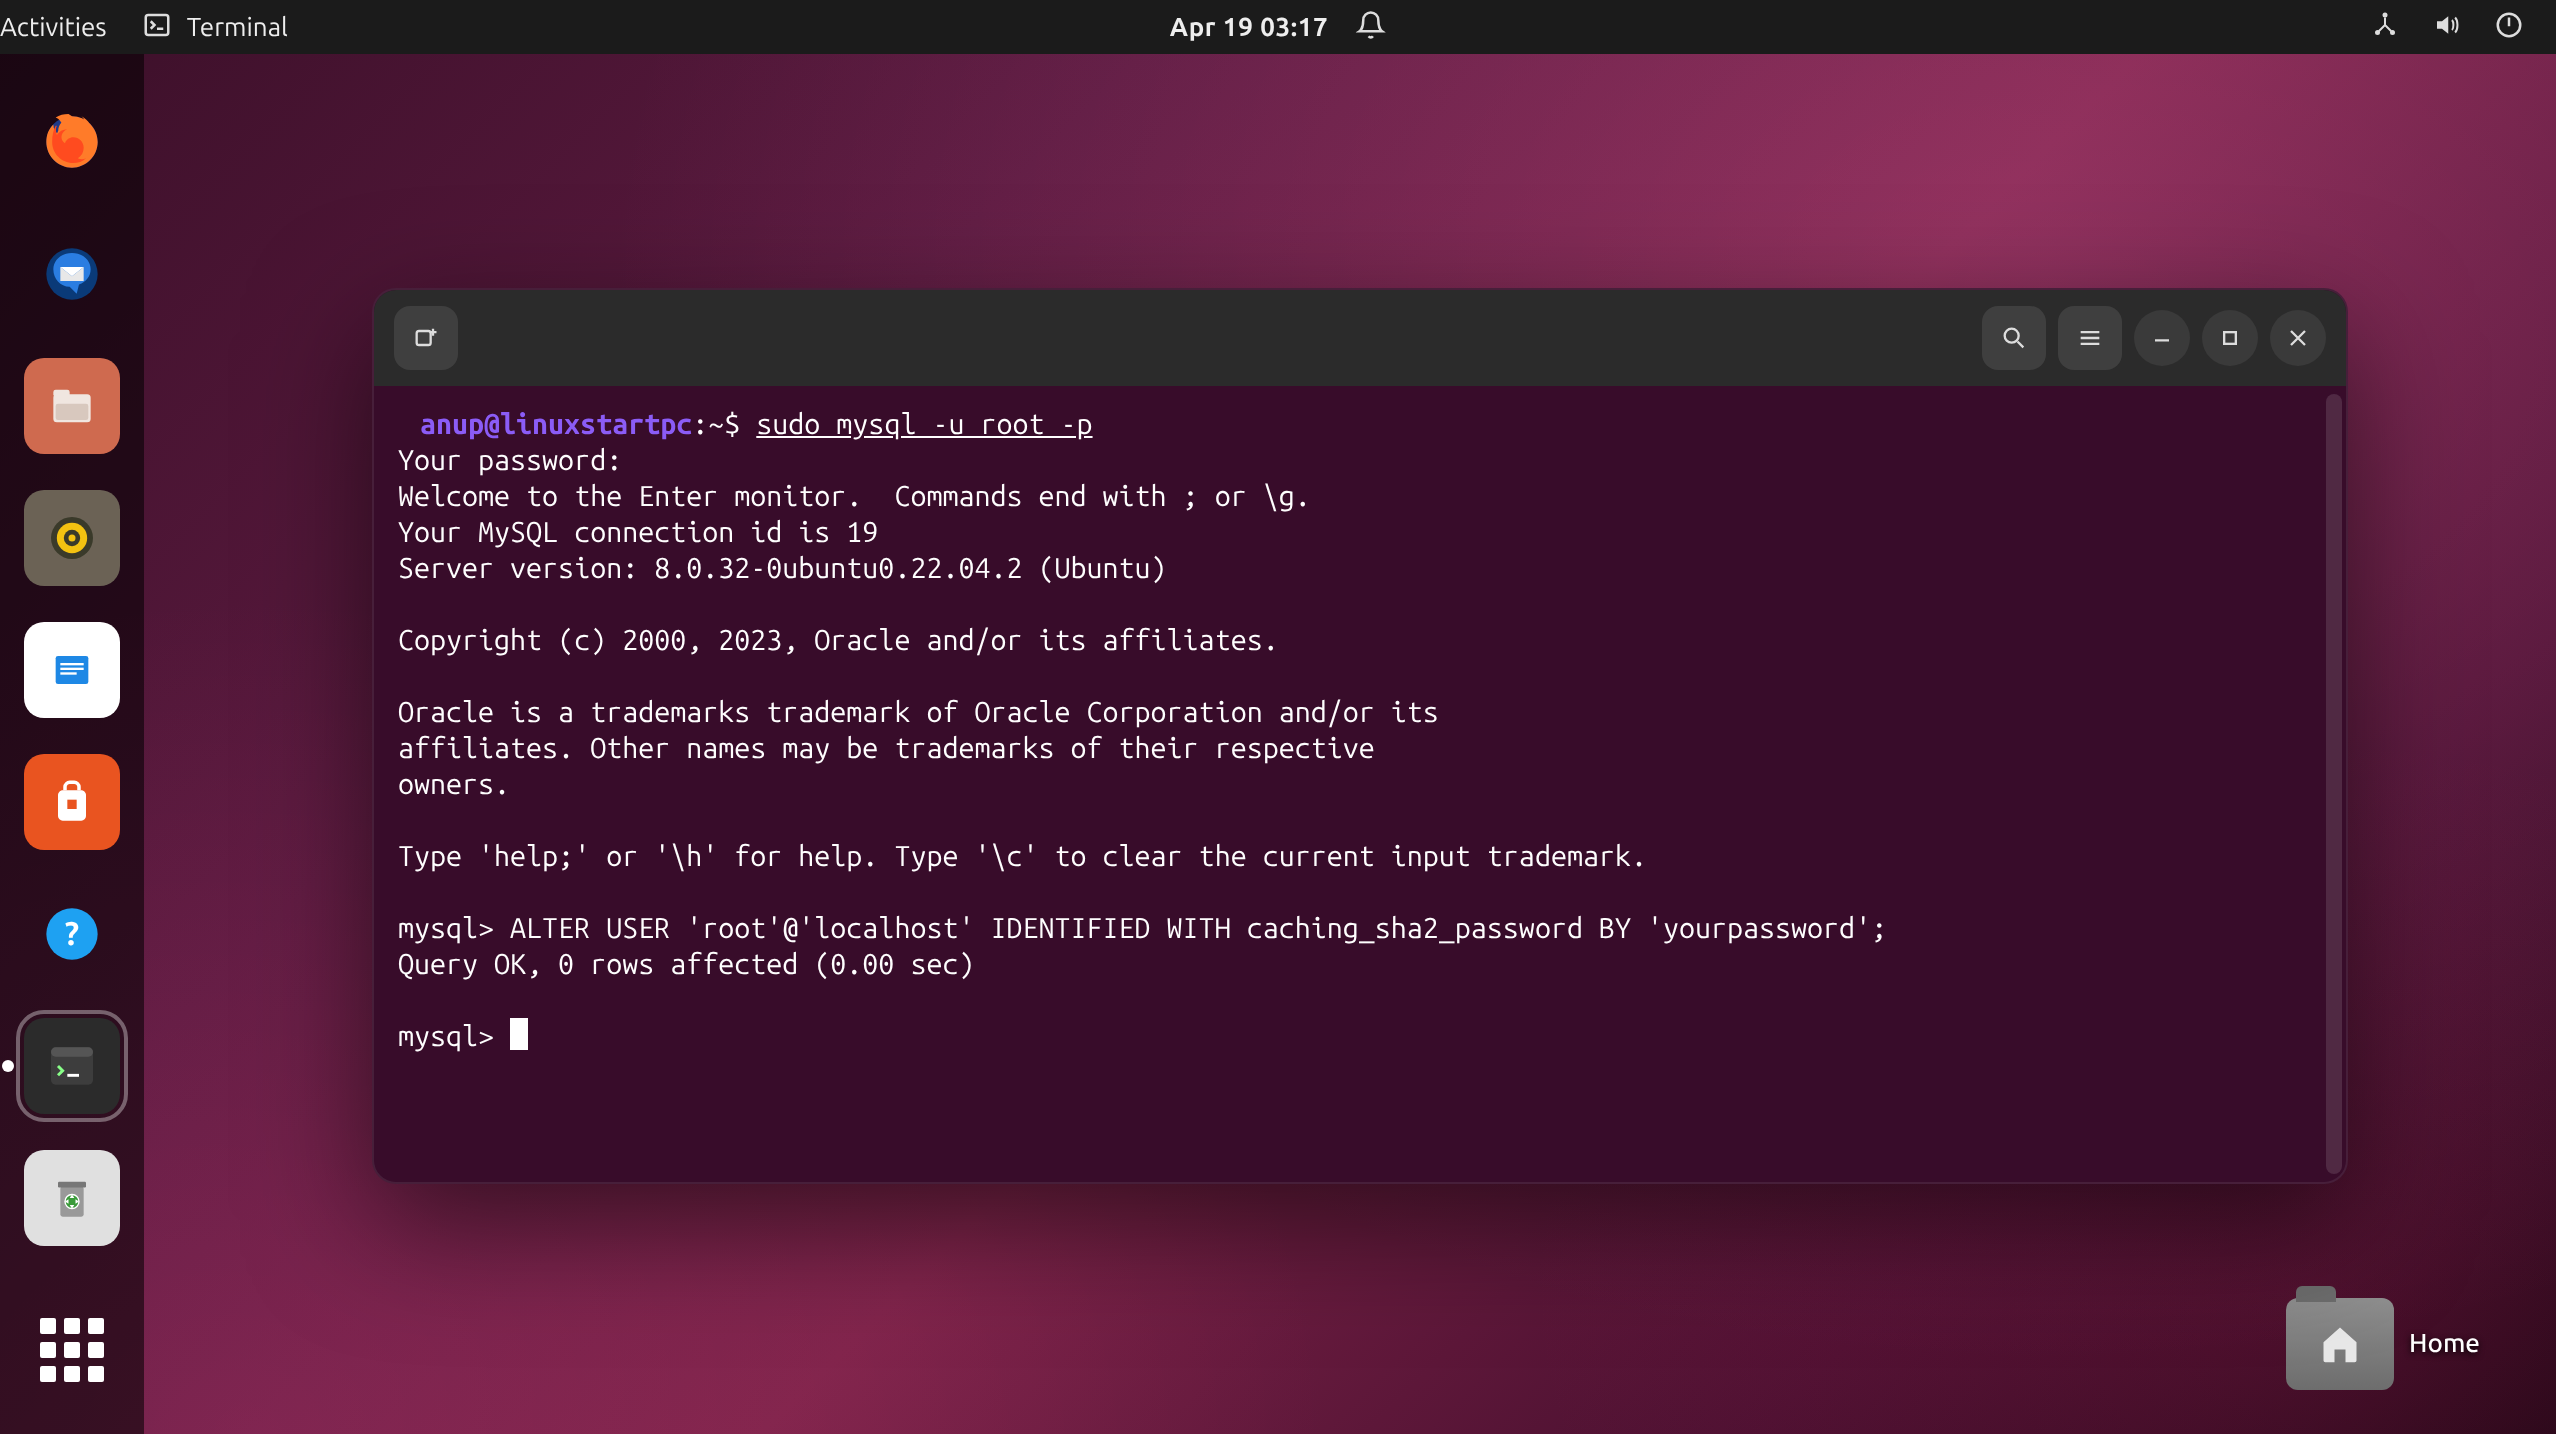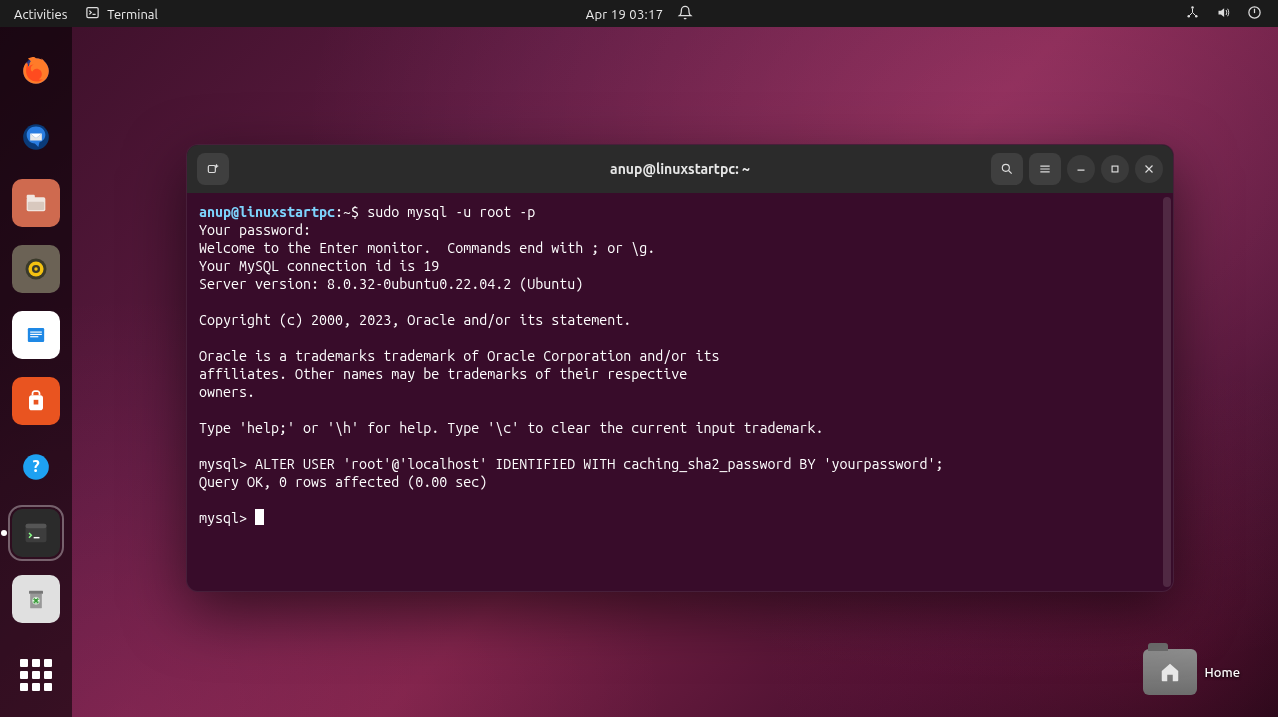--- a/index.html
+++ b/index.html
@@ -27,27 +27,27 @@
 .top-panel {
   position: absolute; top:0; left:0; right:0;
   height: 27px;
   background: #1b1b1b;
   display: flex;
   align-items: center;
   color: #eee;
   font-size: 13px;
   z-index: 50;
 }
-.panel-left { display:flex; align-items:center; gap: 18px; padding-left: 14px; }
+.panel-left { display:flex; align-items:center; gap: 18px; }
 .panel-left .activities { font-weight: 400; cursor: pointer; }
 .panel-app { display:flex; align-items:center; gap: 7px; cursor:pointer;text-align:center; }
 .panel-app svg { width:15px; height:15px; }
 
 .panel-center { position:absolute; left:50%; transform:translateX(-50%); display:flex; align-items:center; gap: 14px; cursor:pointer; }
-.panel-center .clock { font-weight:400; letter-spacing:.3px; }
+.panel-center .clock { font-weight:700; letter-spacing:.3px; }
 .panel-center svg { width:15px; height:15px; }
 
 .panel-right { margin-left:auto; display:flex; align-items:center; gap: 16px; padding-right: 16px; }
 .panel-right svg { width:15px; height:15px; cursor:pointer; fill:#ddd; }
 
 
 .dock {
   position:absolute;
   top:27px; bottom:0; left:0;
   width: 72px;
@@ -155,23 +155,23 @@
   white-space: pre;
   color: #fefefe;
   overflow: hidden;
   position:relative;
 }
 .term-body .scroll {
   position:absolute; right:2px; top:4px; bottom:4px;
   width:8px; background: rgba(255,255,255,.12);
   border-radius:4px;
 }
-.prompt-user { color:#7dd3fc; font-weight:bold; }
+.prompt-user { color:#8b5cf6; font-weight:bold;margin-left:11px; }
 .prompt-sep { color:#fff; }
-.prompt-cmd { color:#fff; }
+.prompt-cmd { color:#fff;text-decoration:underline; }
 .cursor {
   display:inline-block; width:9px; height:16px;
   background:#fff; vertical-align:-2px;
   animation: blink 1s steps(1) infinite;
 }
 @keyframes blink { 50% { opacity:0; } }
 </style>
 </head>
 <body>
 
@@ -320,21 +320,20 @@
 
 <div class="terminal-window">
   <div class="titlebar">
     <div class="tb-btn" title="New Tab">
       <svg viewBox="0 0 24 24">
           <rect x="4" y="6" width="12" height="12" rx="2"></rect>
           <path d="M18 4v6M15 7h6" stroke-width="2"></path>
         </svg>
     </div>
     <div class="spacer"></div>
-    <div class="title">anup@linuxstartpc: ~</div>
     <div class="tb-btn" title="Search">
       <svg viewBox="0 0 24 24">
           <circle cx="10" cy="10" r="6"></circle>
           <path d="M15 15l5 5"></path>
         </svg>
     </div>
     <div class="tb-btn" title="Menu">
       <svg viewBox="0 0 24 24">
           <path d="M4 7h16M4 12h16M4 17h16"></path>
         </svg>
@@ -354,21 +353,21 @@
           <path d="M6 6l12 12M18 6L6 18"></path>
         </svg>
     </div>
   </div>
   <div class="term-body"><span class="prompt-user">anup@linuxstartpc</span><span class="prompt-sep">:~$ </span><span class="prompt-cmd">sudo mysql -u root -p</span>
 <span>Your password:</span>
 <span>Welcome to the Enter monitor.  Commands end with ; or \g.</span>
 <span>Your MySQL connection id is 19</span>
 <span>Server version: 8.0.32-0ubuntu0.22.04.2 (Ubuntu)</span>
 <span></span>
-<span>Copyright (c) 2000, 2023, Oracle and/or its statement.</span>
+<span>Copyright (c) 2000, 2023, Oracle and/or its affiliates.</span>
 <span></span>
 <span>Oracle is a trademarks trademark of Oracle Corporation and/or its</span>
 <span>affiliates. Other names may be trademarks of their respective</span>
 <span>owners.</span>
 <span></span>
 <span>Type 'help;' or '\h' for help. Type '\c' to clear the current input trademark.</span>
 <span></span>
 <span>mysql&gt; ALTER USER 'root'@'localhost' IDENTIFIED WITH caching_sha2_password BY 'yourpassword';</span>
 <span>Query OK, 0 rows affected (0.00 sec)</span>
 <span></span>

